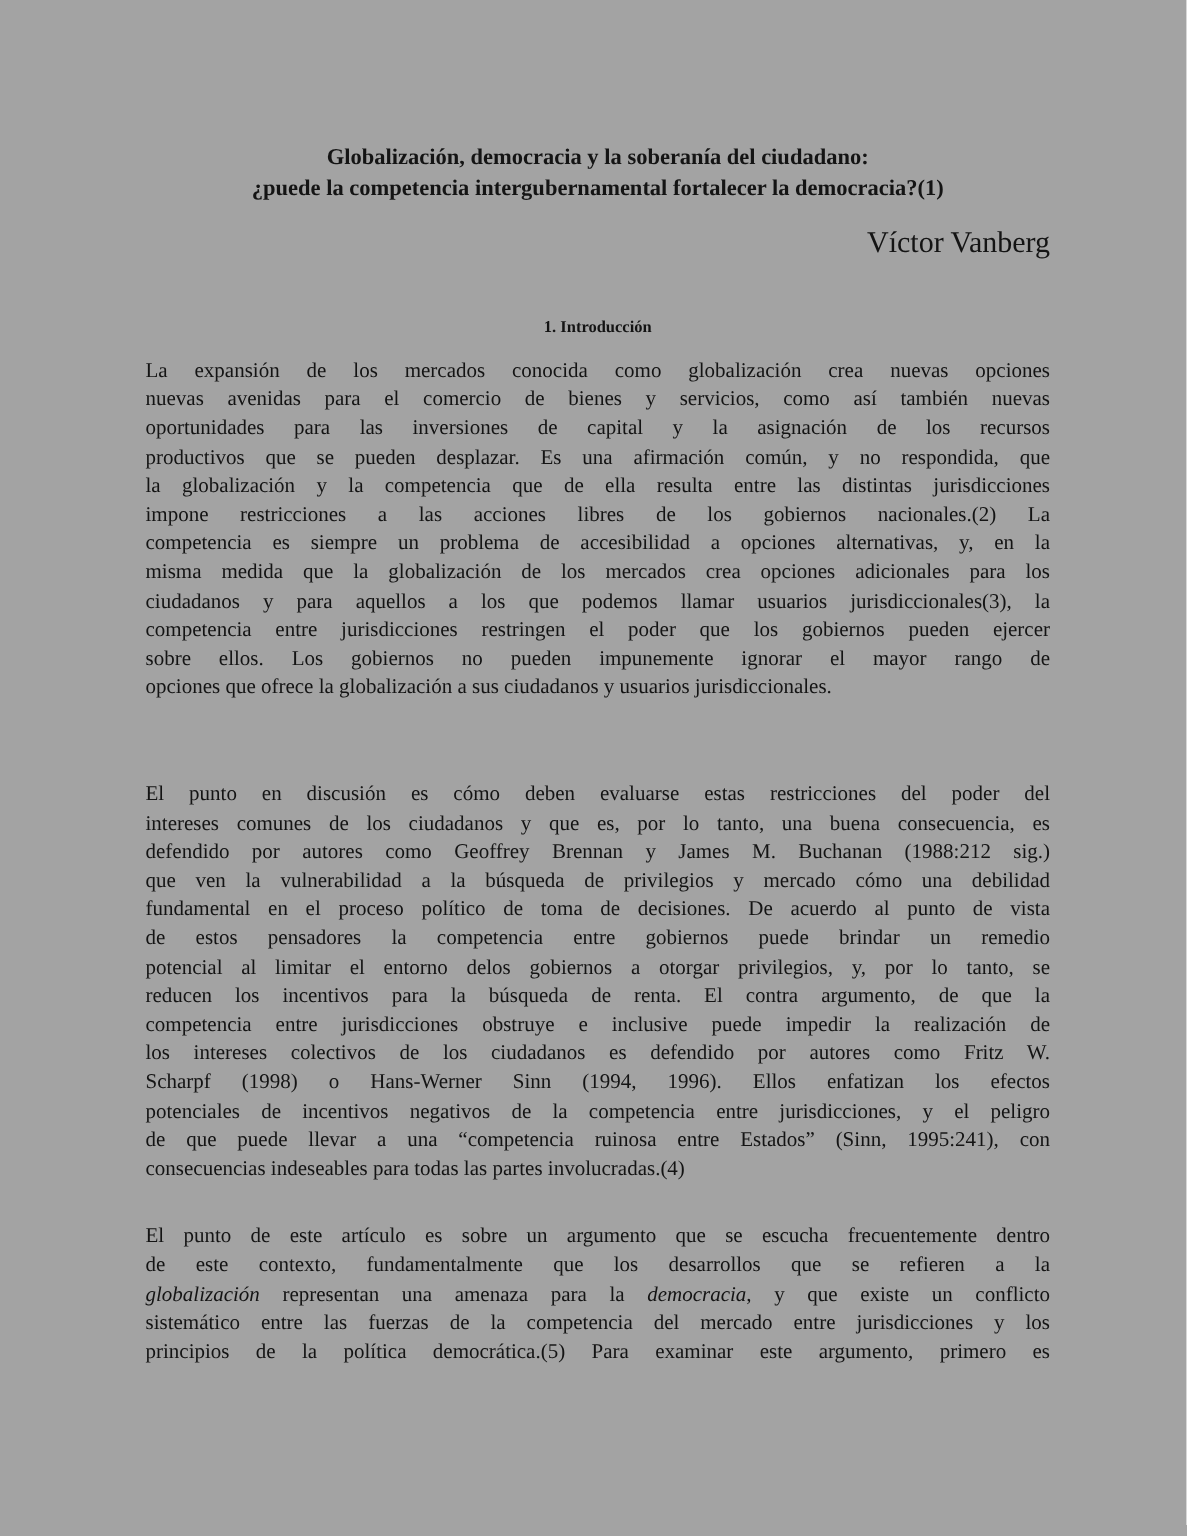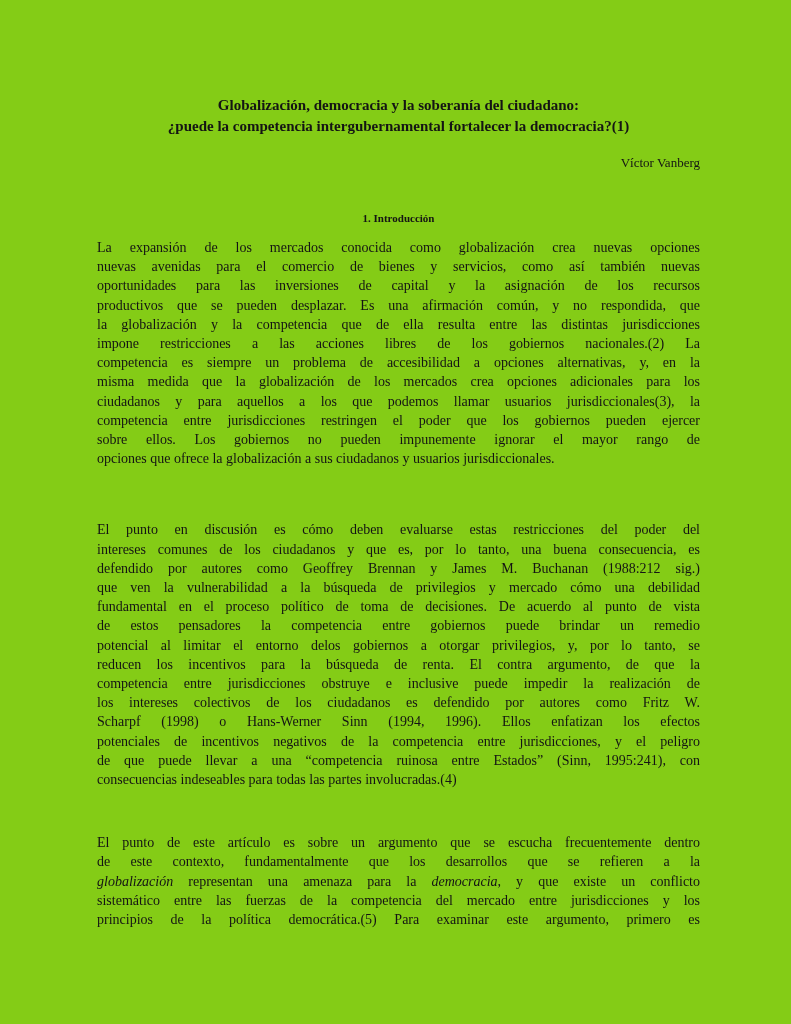--- a/index.html
+++ b/index.html
@@ -1,21 +1,21 @@
 <!DOCTYPE html>
 <html><head>
 <meta charset="utf-8">
 <style>
   * { margin: 0; padding: 0; box-sizing: border-box; }
   html, body { background: #ffffff; }
   .page {
     position: relative;
     width: 791px;
     height: 1024px;
-    background: #84cc16;
+    background: #a3a3a3;
     font-family: "Liberation Serif", serif;
     color: #141414;
     overflow: hidden;
   }
   .content {
     position: absolute;
     left: 97px;
     top: 0;
     width: 603px;
   }
@@ -23,34 +23,34 @@
     margin-top: 95px;
     text-align: center;
     font-size: 15px;
     line-height: 21px;
     font-weight: bold;
   }
   .title-line { display: block; }
   .author {
     margin-top: 16px;
     text-align: right;
-    font-size: 13px;
+    font-size: 20px;
     line-height: 19px;
   }
   .section-heading {
     margin-top: 36px;
     text-align: center;
     font-size: 11px;
     line-height: 21px;
     font-weight: bold;
   }
   .paragraph { font-size: 14px; }
   .p1 { margin-top: 9px; }
   .p2 { margin-top: 52px; }
-  .p3 { margin-top: 44px; }
+  .p3 { margin-top: 26px; }
   .line {
     line-height: 19.2px;
     text-align: justify;
     text-align-last: justify;
     white-space: nowrap; 
   }
   .line { white-space: normal; }
   .line.flush-left {
     text-align: left;
     text-align-last: left;

